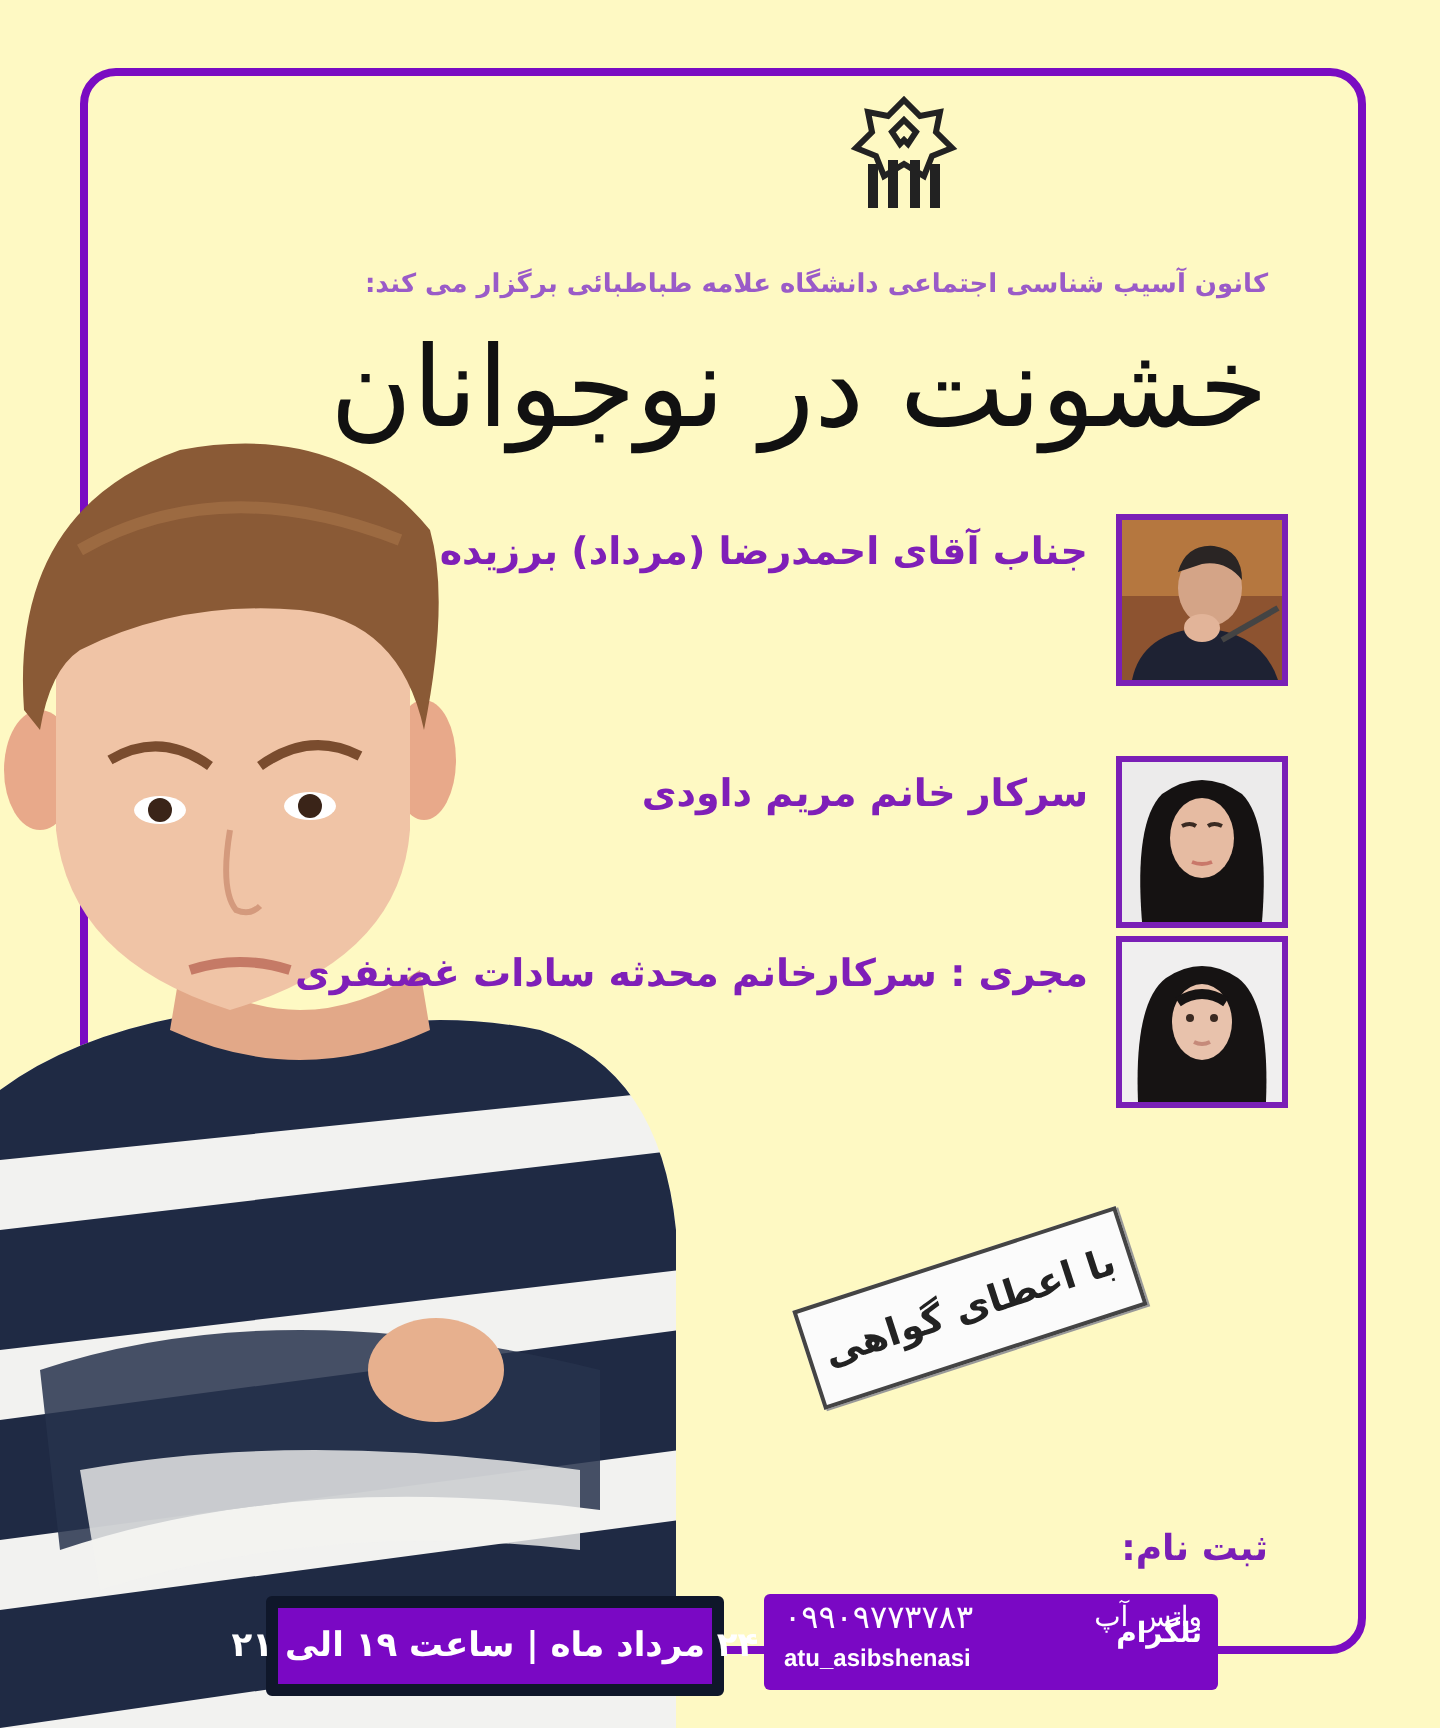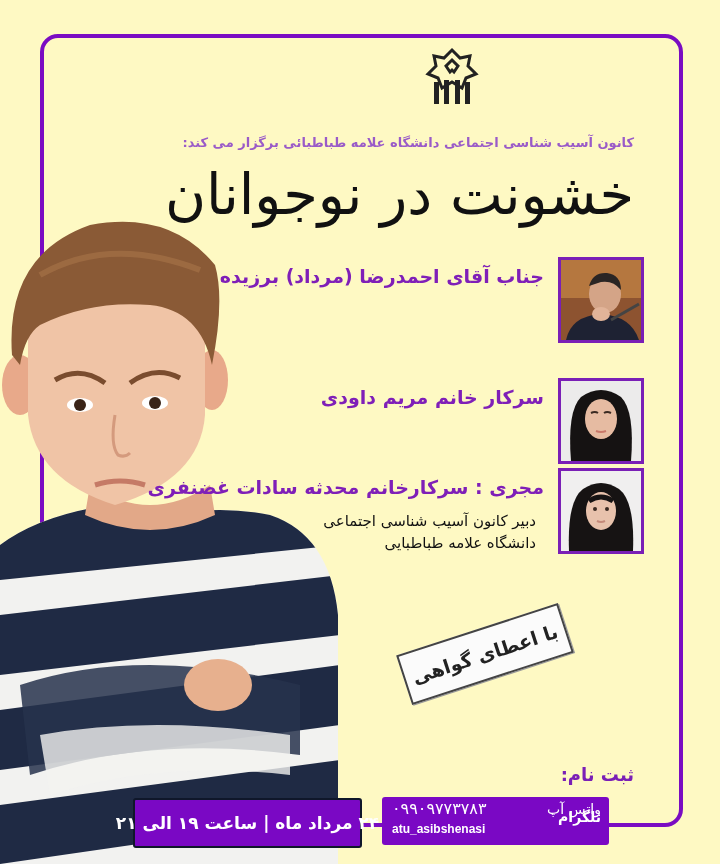--- a/index.html
+++ b/index.html
@@ -31,21 +31,21 @@
   .stamp span { font-size:19px; font-weight:bold; color:#222; direction:rtl; }
 
   .reg-label { position:absolute; right:86px; top:764px; font-size:18px; font-weight:bold; color:#7a1fb6; direction:rtl;margin-left:20px; }
 
   .contact-box { position:absolute; left:382px; top:797px; width:227px; height:48px; background:#7a08c4; border-radius:3px; color:#fff; direction:rtl; }
   .contact-box .lbl1 { position:absolute; right:8px; top:4px; font-size:14px; font-weight:normal; }
   .contact-box .lbl2 { position:absolute; right:8px; top:12px; font-size:14px; font-weight:bold; }
   .contact-box .val1 { position:absolute; left:10px; top:2px; font-size:16px; font-weight:normal; letter-spacing:1px; direction:ltr; }
   .contact-box .val2 { position:absolute; left:10px; top:25px; font-size:12px; font-weight:bold; direction:ltr; font-family:"Liberation Sans", sans-serif; }
 
-  .date-box { position:absolute; left:133px; top:798px; width:229px; height:50px; background:#7a08c4; border:2px solid #0f172a; border-radius:3px; color:#fff; display:flex; align-items:center; justify-content:center; direction:rtl; }
+  .date-box { position:absolute; left:133px; top:798px; width:229px; height:50px; background:#7a08c4; border:6px solid #0f172a; border-radius:3px; color:#fff; display:flex; align-items:center; justify-content:center; direction:rtl; }
   .date-box span { font-size:17px; font-weight:bold; white-space:nowrap; }
 
   
   .boy { position:absolute; left:0; top:215px; width:340px; height:649px; }
 </style>
 </head>
 <body>
 
 <div class="poster">
 
@@ -151,22 +151,20 @@
         <rect width="80" height="80" fill="#f0efef"></rect>
         <path d="M8 80 Q6 30 22 18 Q40 6 58 18 Q74 30 72 80 Z" fill="#161313"></path>
         <ellipse cx="40" cy="40" rx="15" ry="19" fill="#e8c2ac"></ellipse>
         <path d="M28 30 Q40 22 52 30" stroke="#161313" stroke-width="5" fill="none"></path>
         <circle cx="34" cy="38" r="2" fill="#3a2a22"></circle>
         <circle cx="46" cy="38" r="2" fill="#3a2a22"></circle>
         <path d="M36 50 Q40 52 44 50" stroke="#c58a7a" stroke-width="2" fill="none"></path>
       </svg>
     </div>
     <div class="name">مجری : سرکارخانم محدثه سادات غضنفری</div>
-    <div class="desc">دبیر کانون آسیب شناسی اجتماعی
-دانشگاه علامه طباطبایی</div>
   </div>
 
   <div class="stamp">
     <span>با اعطای گواهی</span>
   </div>
 
   <div class="reg-label">ثبت نام:</div>
 
   <div class="contact-box">
     <span class="lbl1">واتس آپ</span>

